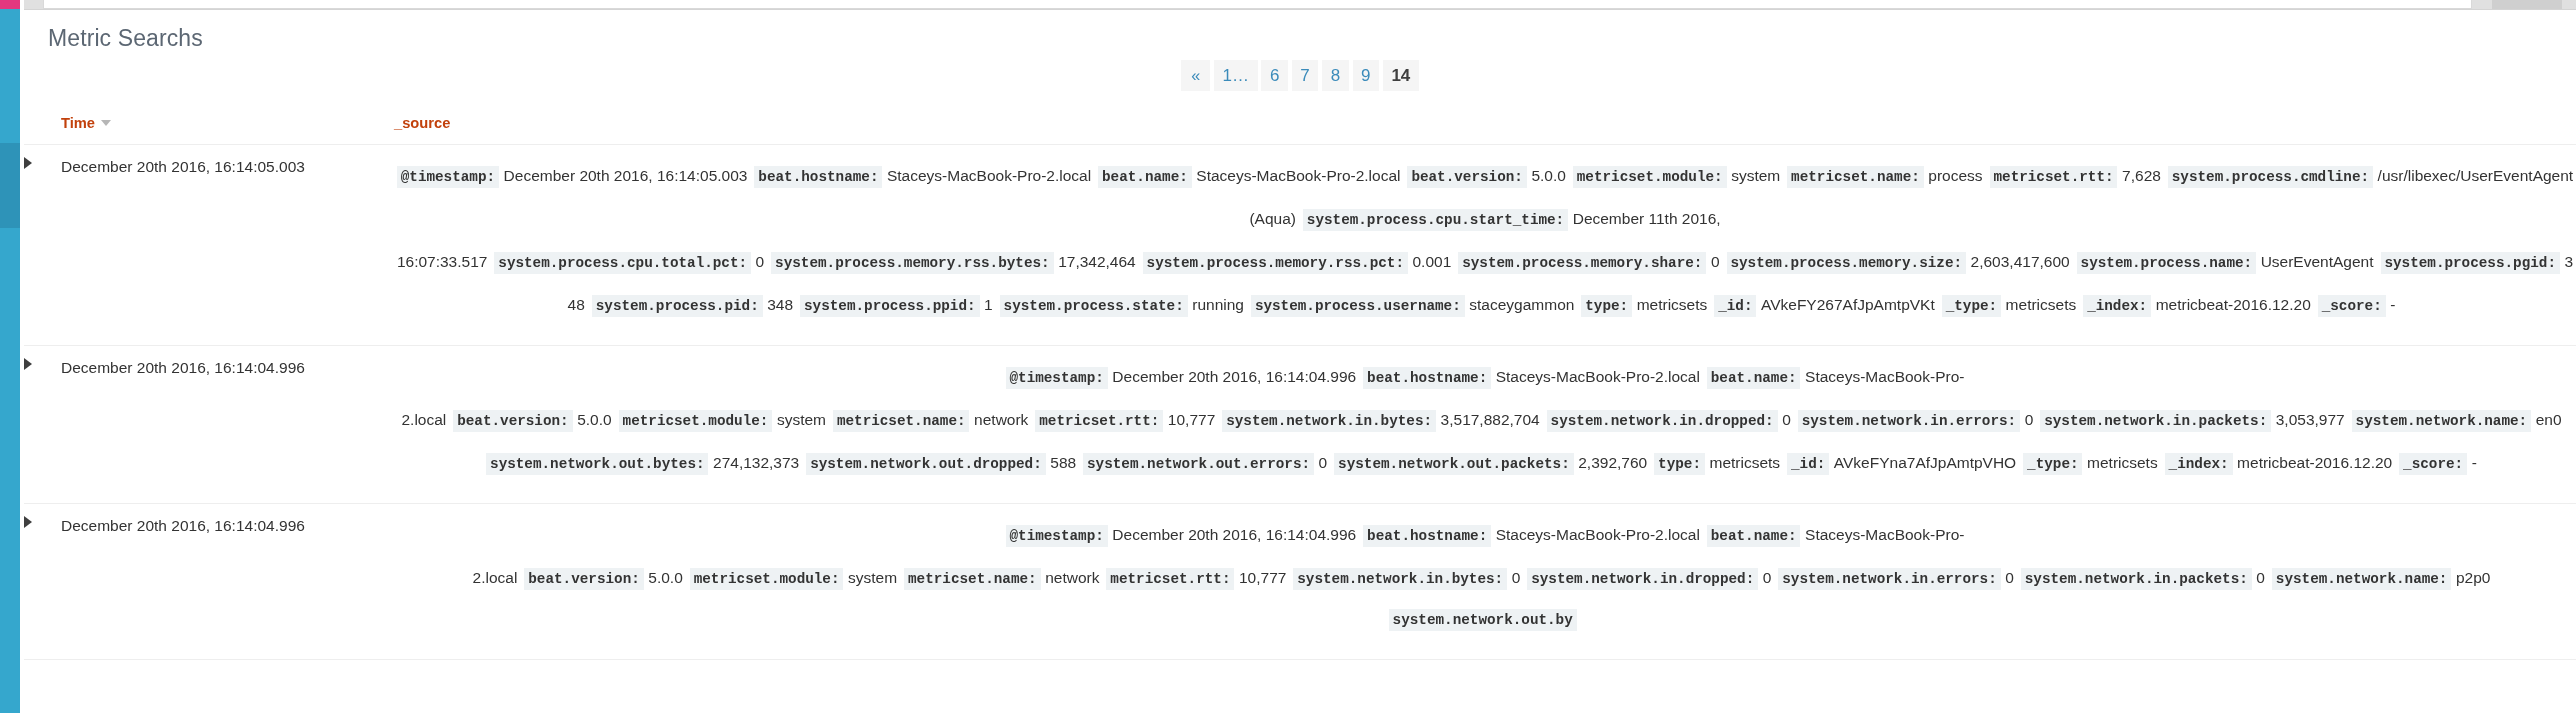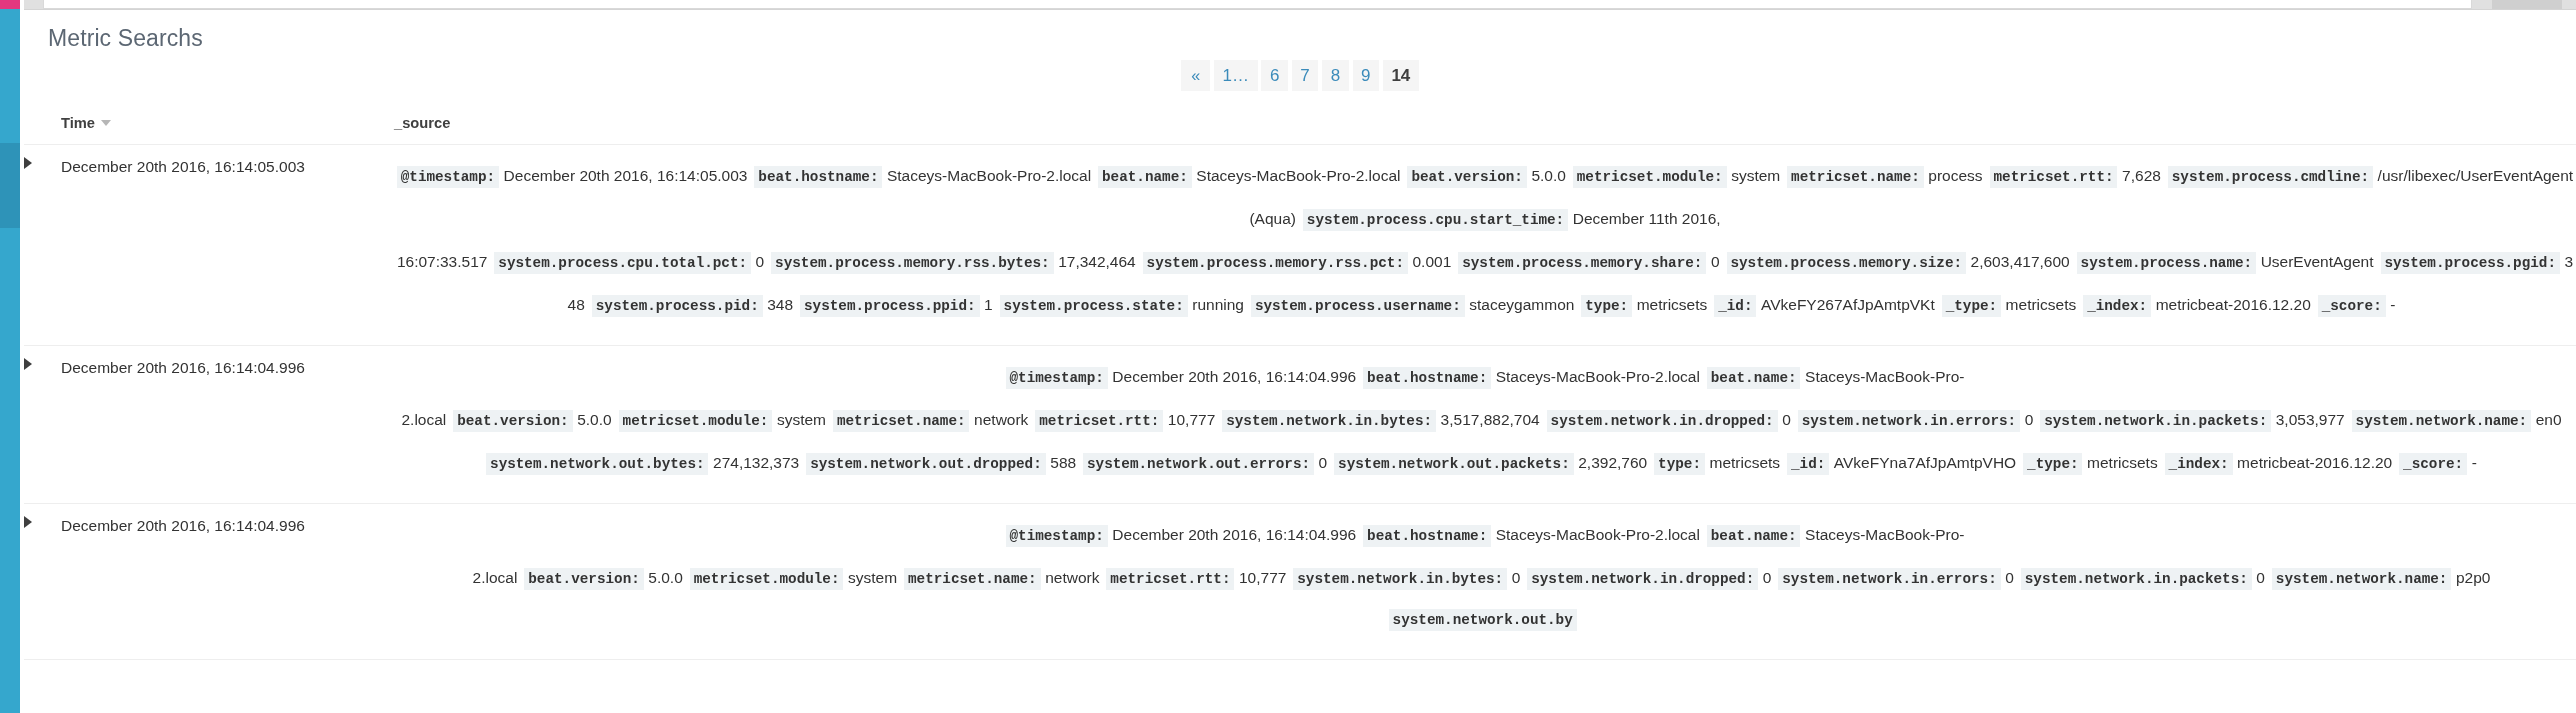--- a/index.html
+++ b/index.html
@@ -156,21 +156,21 @@
     border-collapse: collapse;
     table-layout: fixed;
   }
   .doc-table col.c-caret { width: 37px; }
   .doc-table col.c-time  { width: 333px; }
   .doc-table col.c-src   { width: 2182px; }
 
   .doc-table thead th {
     text-align: left;
     font-size: 14.7px;
-    color: #404040;
+    color: #c2410c;
     font-weight: bold;
     padding: 0 0 13px 0;
     border-bottom: 1.5px solid #eeeeee;
     vertical-align: bottom;
     font-family: "Liberation Sans", sans-serif;
   }
   th.th-time   { padding-left: 6.2px; }
   th.th-source { padding-left: 7.7px; margin-left: 13px; }
 
   .sort-caret {

